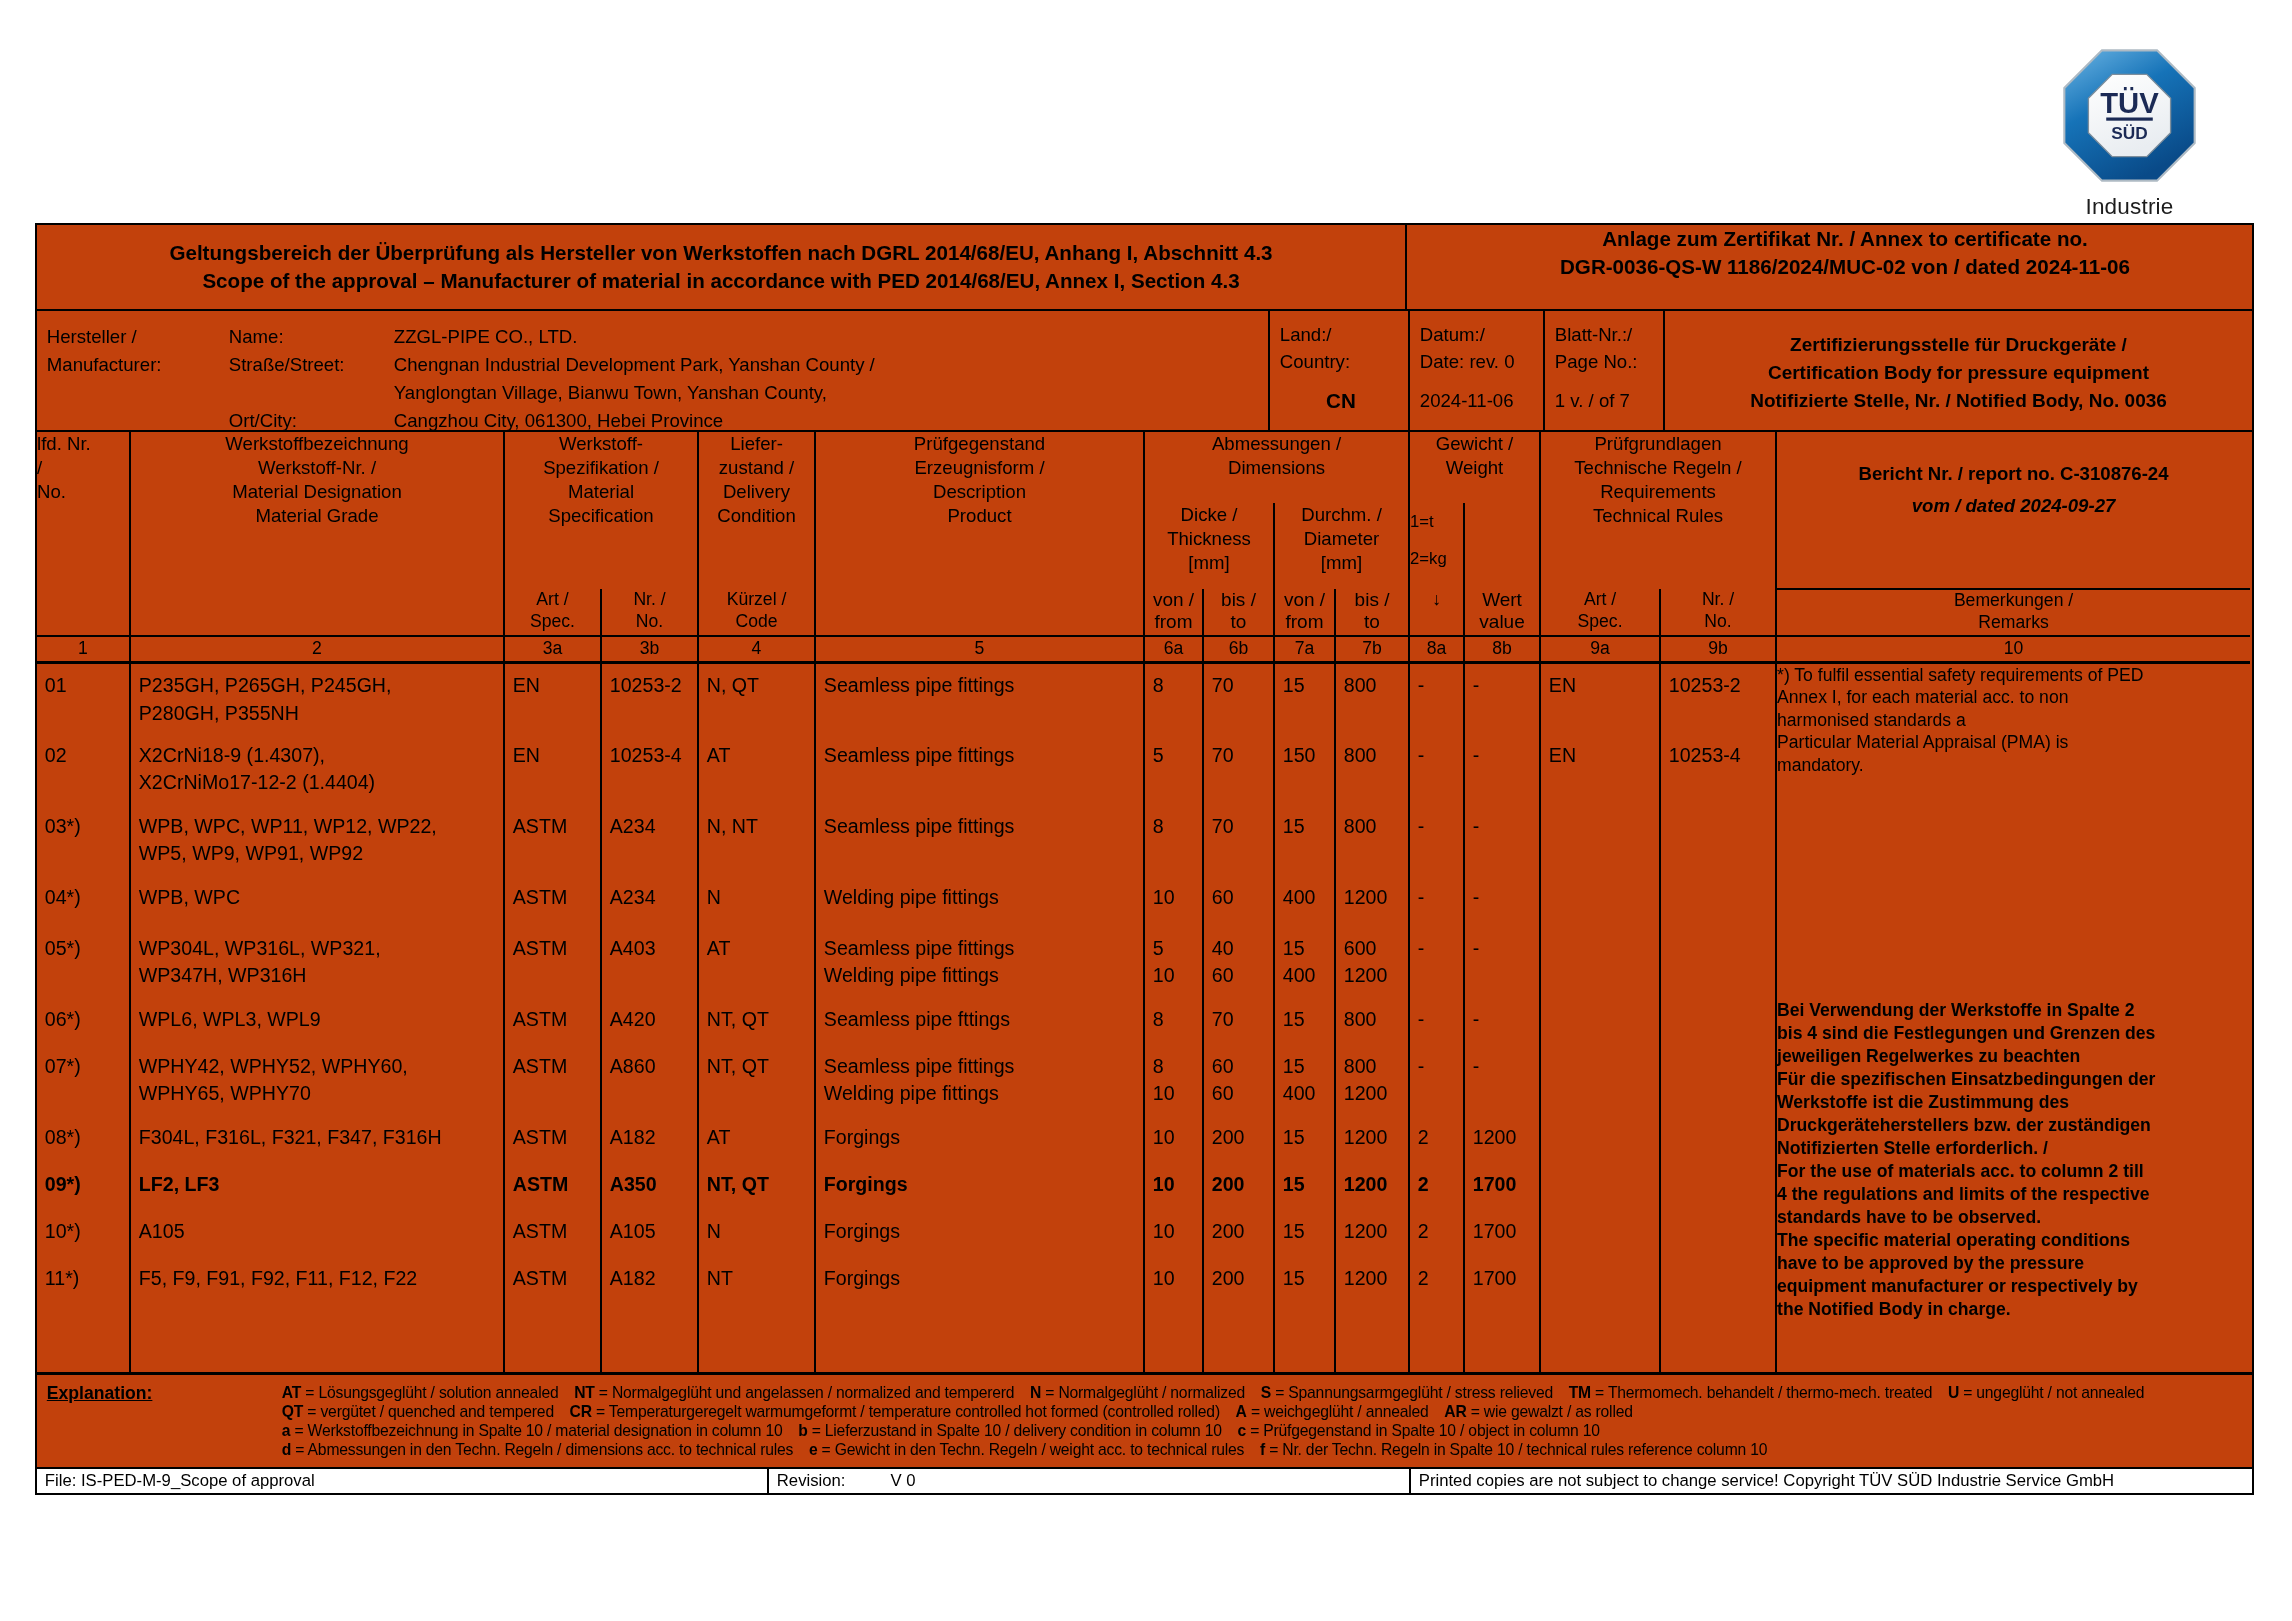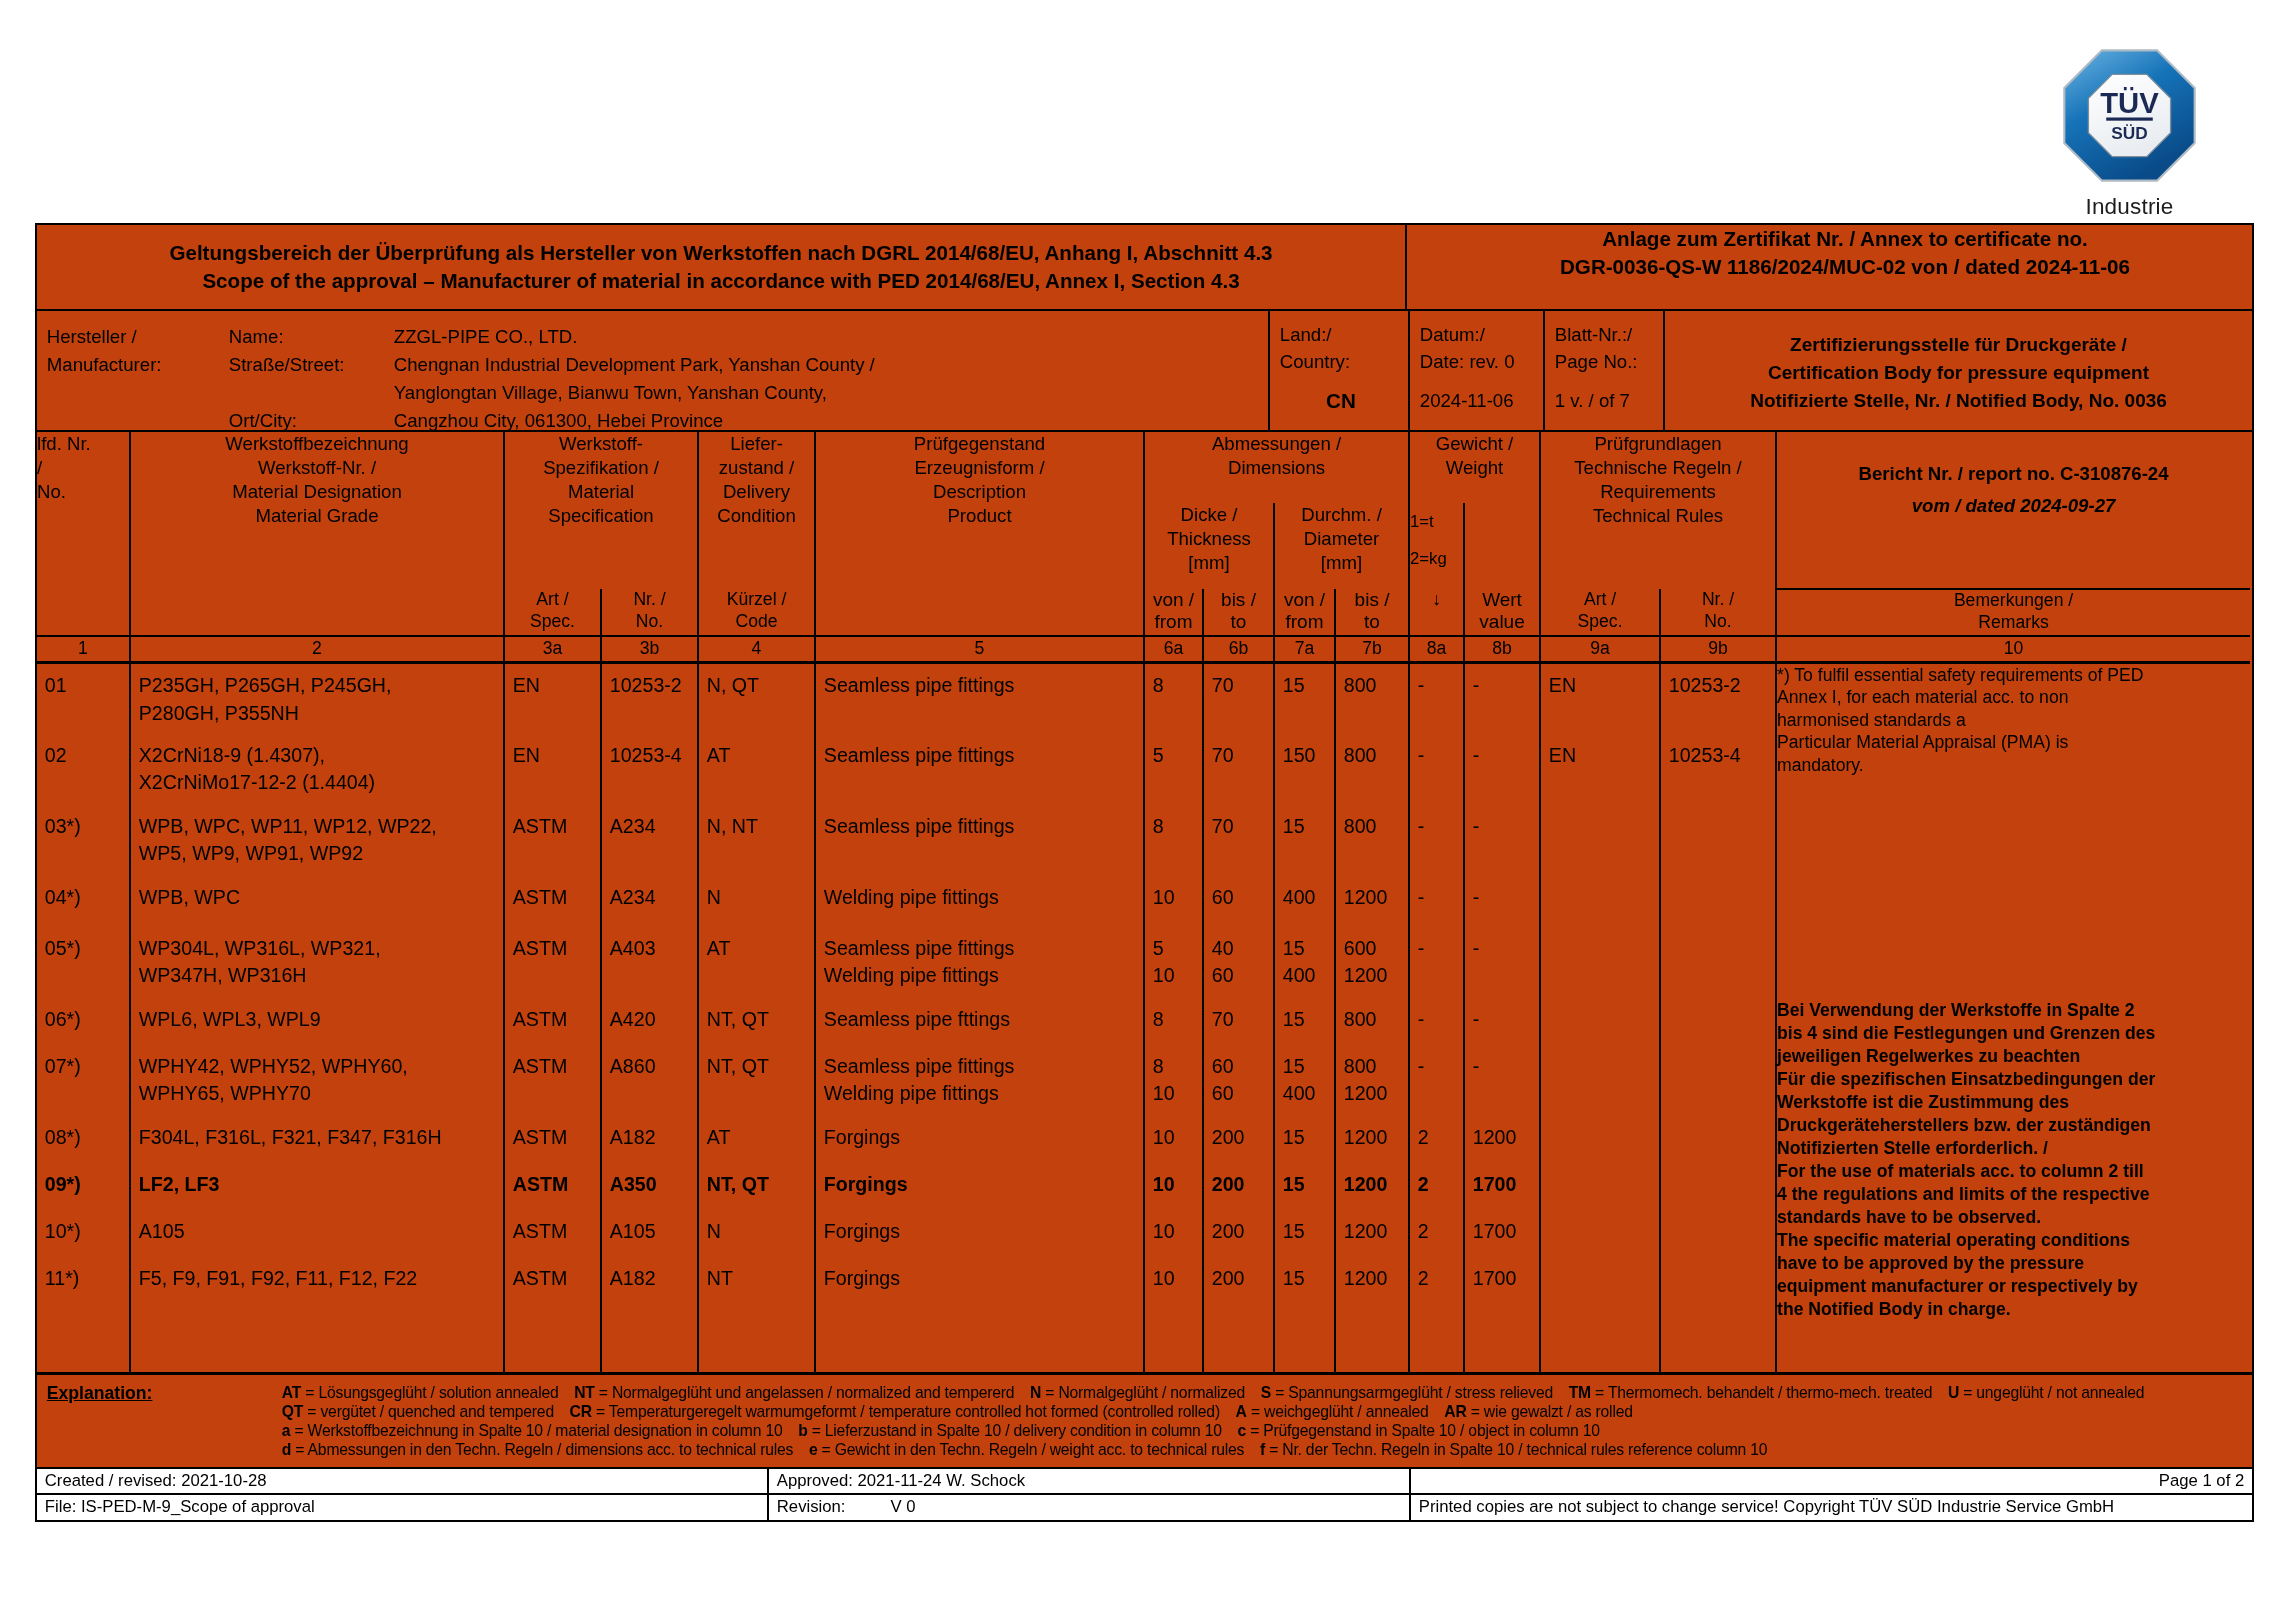--- a/index.html
+++ b/index.html
@@ -478,25 +478,20 @@
         <div class="exp-lines">
             <div class="exp-line"><b>AT</b><span class="v"> = Lösungsgeglüht / solution annealed</span><b>NT</b><span class="v"> = Normalgeglüht und angelassen / normalized and tempererd</span><b>N</b><span class="v"> = Normalgeglüht / normalized</span><b>S</b><span class="v"> = Spannungsarmgeglüht / stress relieved</span><b>TM</b><span class="v"> = Thermomech. behandelt / thermo-mech. treated</span><b>U</b><span class="v"> = ungeglüht / not annealed</span></div>
             <div class="exp-line"><b>QT</b><span class="v"> = vergütet / quenched and tempered</span><b>CR</b><span class="v"> = Temperaturgeregelt warmumgeformt / temperature controlled hot formed (controlled rolled)</span><b>A</b><span class="v"> = weichgeglüht / annealed</span><b>AR</b><span class="v"> = wie gewalzt / as rolled</span></div>
             <div class="exp-line"><b>a</b><span class="v"> = Werkstoffbezeichnung in Spalte 10 / material designation in column 10</span><b>b</b><span class="v"> = Lieferzustand in Spalte 10 / delivery condition in column 10</span><b>c</b><span class="v"> = Prüfgegenstand in Spalte 10 / object in column 10</span></div>
             <div class="exp-line"><b>d</b><span class="v"> = Abmessungen in den Techn. Regeln / dimensions acc. to technical rules</span><b>e</b><span class="v"> = Gewicht in den Techn. Regeln / weight acc. to technical rules</span><b>f</b><span class="v"> = Nr. der Techn. Regeln in Spalte 10 / technical rules reference column 10</span></div>
           </div>
       </div>
     </div>
 
     <div class="frow">
-      <div class="fc1">Created / revised: 2021-10-28</div>
-      <div class="fc2">Approved: 2021-11-24 W. Schock</div>
-      <div class="fc3 right">Page 1 of 2</div>
-    </div>
-    <div class="frow">
       <div class="fc1">File: IS-PED-M-9_Scope of approval</div>
       <div class="fc2">
         <span>Revision:</span>
         <span class="rev-val">V 0</span>
       </div>
       <div class="fc3">Printed copies are not subject to change service! Copyright TÜV SÜD Industrie Service GmbH</div>
     </div>
   </div>
 </div>
 

